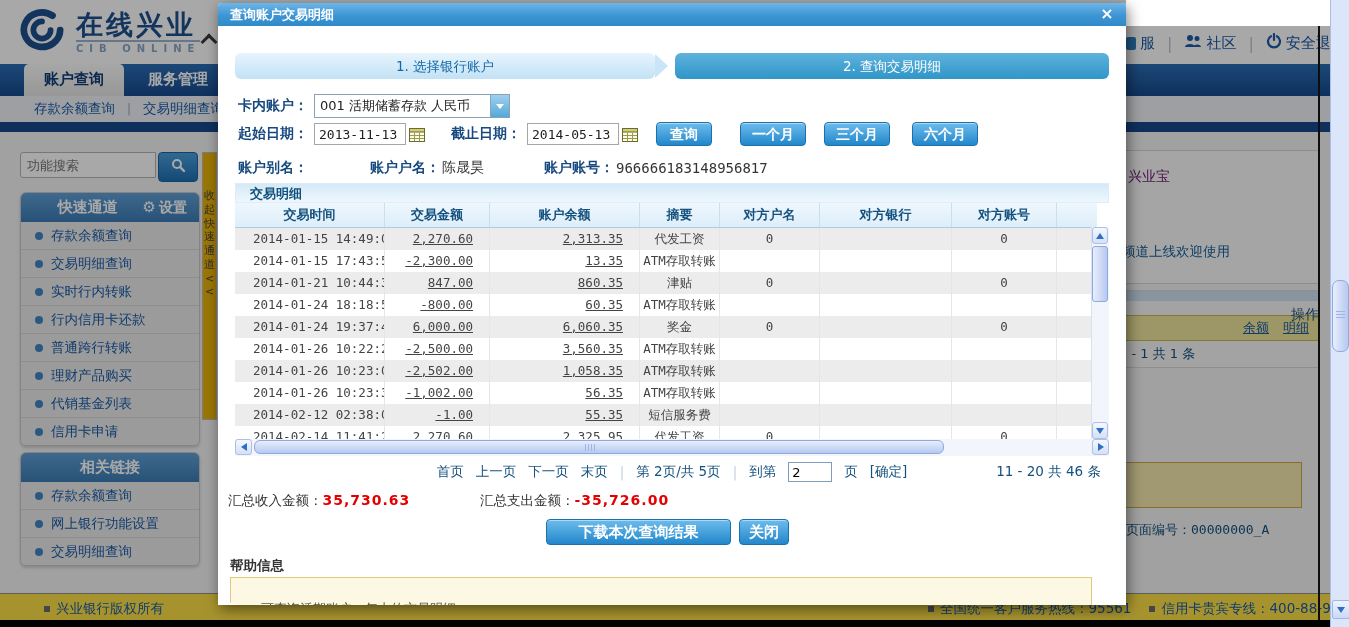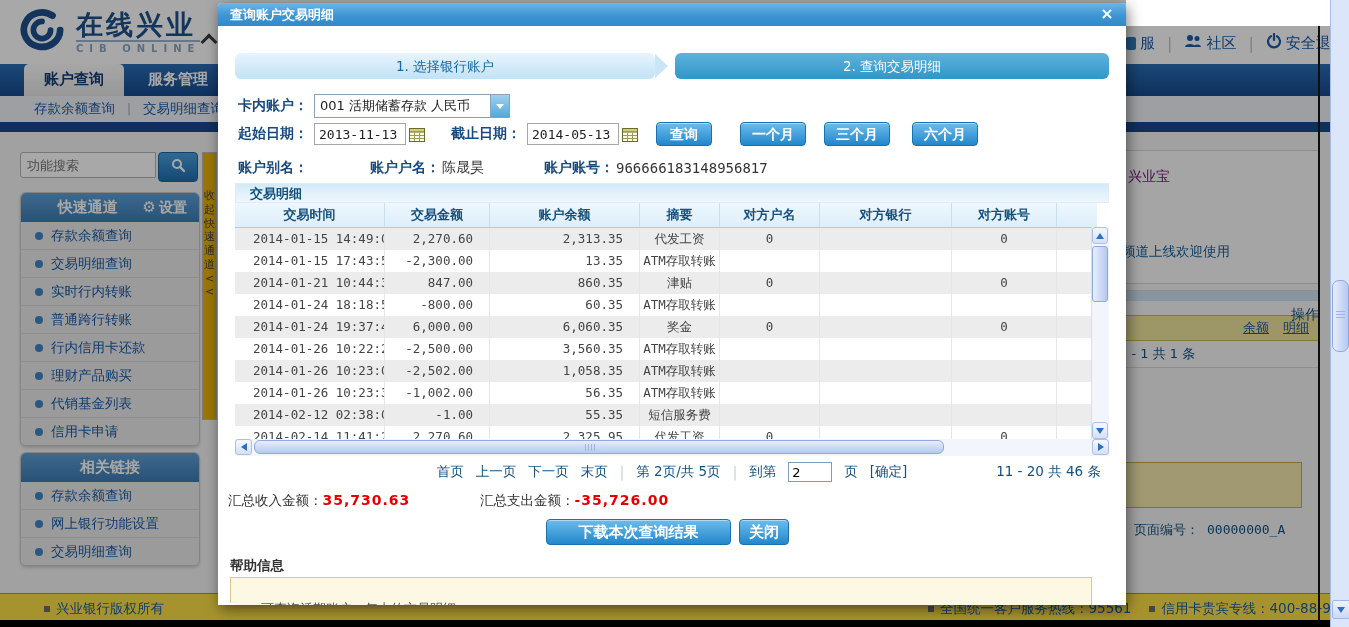--- a/index.html
+++ b/index.html
@@ -53,21 +53,21 @@
   .frag-panel{position:absolute;left:1118px;top:150px;width:200px;height:132px;background:#fafafa;border:1px solid #d5d5d5;}
   .frag-top{position:absolute;left:1128px;top:168px;color:#701a75;font-size:14px;}
   .frag-notice{position:absolute;left:1122px;top:243px;color:#17609c;font-size:13.5px;}
   .ops-box{position:absolute;left:1118px;top:290px;width:200px;background:#f7f7f7;border:1px solid #d9d9d9;}
   .ops-strip{height:10px;background:#cfe3f1;}
   .ops-head{height:14px;line-height:26px;text-align:right;color:#14517e;font-weight:normal;font-size:14px;}
   .ops-row{height:24px;background:#efe49c;border-top:1px solid #c8b84a;border-bottom:1px solid #c8b84a;display:flex;justify-content:flex-end;align-items:center;gap:14px;padding-right:10px;}
   .ops-row a{color:#1a5ba6;text-decoration:underline;font-size:13px;cursor:pointer;}
   .ops-count{height:26px;line-height:26px;text-align:left;padding-right:8px;color:#14517e;font-size:13px;}
   .empty-ybox{position:absolute;left:1118px;top:462px;width:182px;height:44px;background:#f3e9ad;border:1px solid #c8a84b;}
-  .pagecode{position:absolute;left:1108px;top:520px;color:#14517e;font-size:13px;display:flex;align-items:center;gap:8px;}
+  .pagecode{position:absolute;left:1108px;top:520px;color:#14517e;font-size:13px;display:flex;align-items:center;}
   .map-frag{color:#9a6d12;border:1px solid #c8a84b;padding:0 2px;background:#efe3a8;cursor:pointer;font-size:12px;}
 
   
   .bg-footer{position:absolute;left:0;top:593px;width:1349px;height:27px;background:#fde047;border-top:1px solid #8f8f8f;color:#1a5ba6;font-size:13.5px;}
   .foot-left{position:absolute;left:44px;top:6px;display:flex;align-items:center;gap:6px;}
   .foot-right{position:absolute;left:928px;top:6px;display:flex;align-items:center;gap:18px;white-space:nowrap;}
   .sq{width:6px;height:6px;background:#6b6b6b;display:inline-block;}
   .black-bar{position:absolute;left:0;top:620px;width:1349px;height:7px;background:#000;}
   .edge-line{position:absolute;left:1318px;top:0;width:2px;height:620px;background:#161616;}
 
@@ -117,21 +117,21 @@
   .table-wrap{position:absolute;left:17px;top:177px;width:874px;height:236px;overflow:hidden;background:#fff;}
   .t-inner{width:862px;}
   .t-head{display:flex;height:24px;background:linear-gradient(#eef7fd,#ddeefa);border-bottom:1px solid #aacce4;}
   .t-head .c{line-height:24px;text-align:center;color:#14517e;font-weight:bold;font-size:13px;border-right:1px solid #c9dff0;box-sizing:border-box;}
   .t-row{display:flex;height:22px;}
   .t-row.even{background:#ececec;}
   .t-row.odd{background:#fff;}
   .t-row .c{line-height:22px;font-size:12.5px;color:#444;border-right:1px solid #e6e6e6;box-sizing:border-box;white-space:nowrap;overflow:hidden;font-family:"DejaVu Sans Mono","Liberation Mono",monospace;}
   .c0{width:150px;}.c1{width:105px;}.c2{width:150px;}.c3{width:80px;}.c4{width:100px;}.c5{width:132px;}.c6{width:105px;}.c7{width:40px;border-right:none !important;}
   .t-row .c0{text-align:left;padding-left:18px;}
-  .t-row .c1,.t-row .c2{text-align:right;padding-right:16px;}
+  .t-row .c1,.t-row .c2{text-align:right;padding-right:16px;text-decoration:underline;}
   .t-row .c3,.t-row .c4,.t-row .c5,.t-row .c6{text-align:center;}
 
   .vscroll{position:absolute;right:0;top:24px;width:17px;bottom:0;background:#f2f5fb;border-left:1px solid #d7dff0;}
   .vs-btn{position:absolute;left:0;width:16px;height:17px;background:linear-gradient(#f4f8ff,#d5e0f6);border:1px solid #aebfe6;border-radius:3px;display:flex;align-items:center;justify-content:center;cursor:pointer;box-sizing:border-box;}
   .vs-up{top:0;}
   .vs-down{bottom:0;}
   .vs-thumb{position:absolute;left:0;top:19px;width:16px;height:56px;background:linear-gradient(90deg,#e8eefc,#b6c9f1);border:1px solid #8fa8dd;border-radius:3px;box-sizing:border-box;cursor:pointer;}
   .tri-up{width:0;height:0;border-left:4px solid transparent;border-right:4px solid transparent;border-bottom:6px solid #2d6fc0;}
   .tri-dn{width:0;height:0;border-left:4px solid transparent;border-right:4px solid transparent;border-top:6px solid #2d6fc0;}
   .tri-lf{width:0;height:0;border-top:4px solid transparent;border-bottom:4px solid transparent;border-right:6px solid #2d6fc0;}
@@ -260,28 +260,28 @@
         <div class="side-item odd">
           <span class="dot"></span>
           <span>交易明细查询</span>
         </div>
 
         <div class="side-item even">
           <span class="dot"></span>
           <span>实时行内转账</span>
         </div>
 
+        <div class="side-item even">
+          <span class="dot"></span>
+          <span>行内信用卡还款</span>
+        </div>
+
         <div class="side-item odd">
           <span class="dot"></span>
           <span>普通跨行转账</span>
-        </div>
-
-        <div class="side-item even">
-          <span class="dot"></span>
-          <span>行内信用卡还款</span>
         </div>
 
         <div class="side-item odd">
           <span class="dot"></span>
           <span>理财产品购买</span>
         </div>
 
         <div class="side-item even">
           <span class="dot"></span>
           <span>代销基金列表</span>

